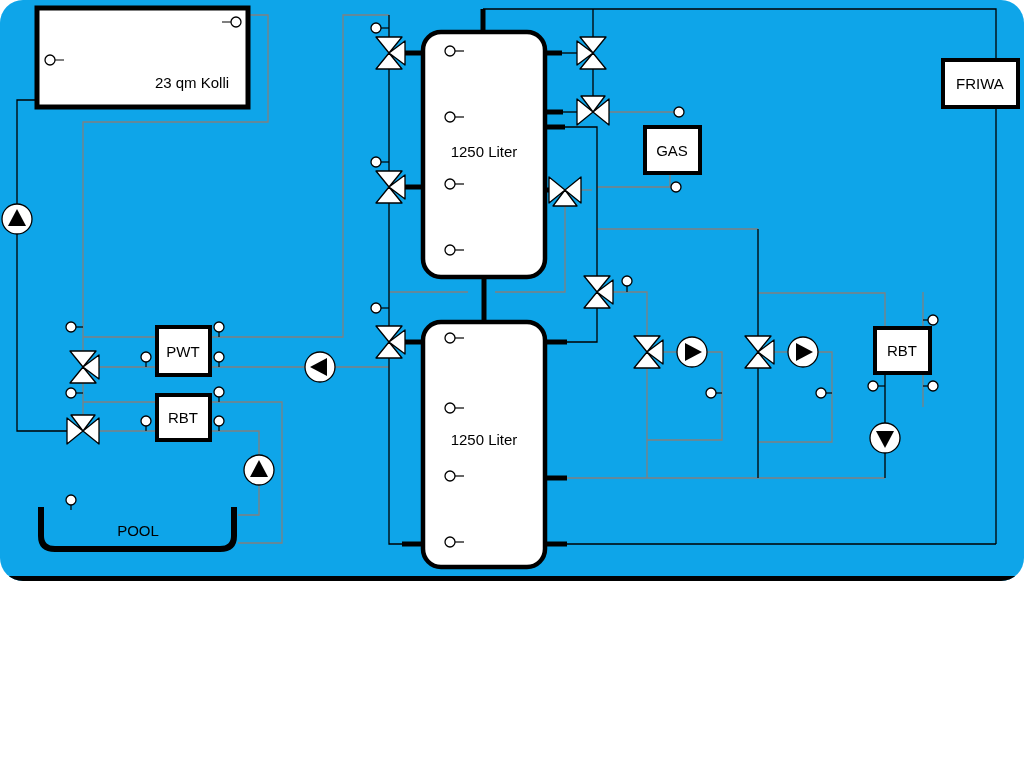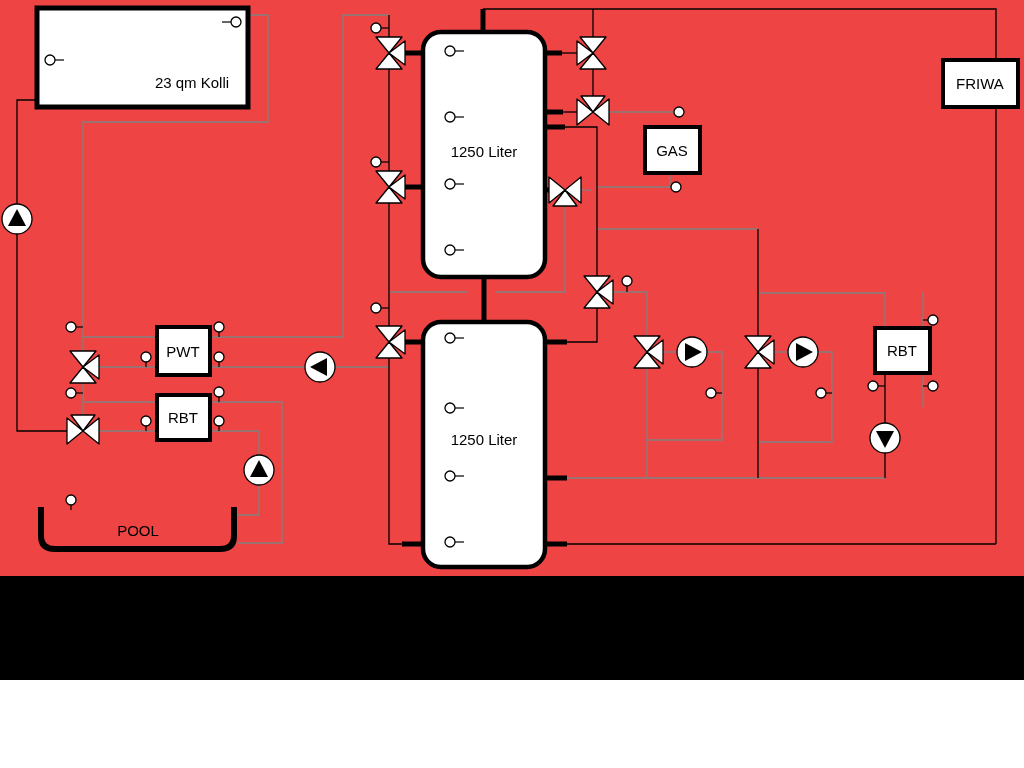--- a/index.html
+++ b/index.html
@@ -1,17 +1,17 @@
 <!DOCTYPE html>
 <html><head>
 <meta charset="utf-8">
 <style>
   html,body{margin:0;padding:0;background:#fff;}
-  .stage{position:relative;width:1024px;height:680px;background:#ef4444;overflow:hidden;
-         font-family:"Liberation Sans",sans-serif;}
+  .stage{position:relative;width:1024px;height:581px;background:#0ea5e9;overflow:hidden;
+         font-family:"Liberation Sans",sans-serif;border-radius:23px;}
   .stage svg{position:absolute;left:0;top:0;}
   .bottom-band{position:absolute;left:0;top:576px;width:1024px;height:192px;background:#000;}
   
   .pipe-g{stroke:#808080;stroke-width:1.3;fill:none;}
   .pipe-b{stroke:#000000;stroke-width:1.3;fill:none;}
   .stub{stroke:#000000;stroke-width:5;fill:none;}
   .pipe-thick{stroke:#000000;stroke-width:5;fill:none;}
   
   .box{fill:#ffffff;stroke:#000000;stroke-width:4;}
   .box-heavy{fill:#ffffff;stroke:#000000;stroke-width:5;}

